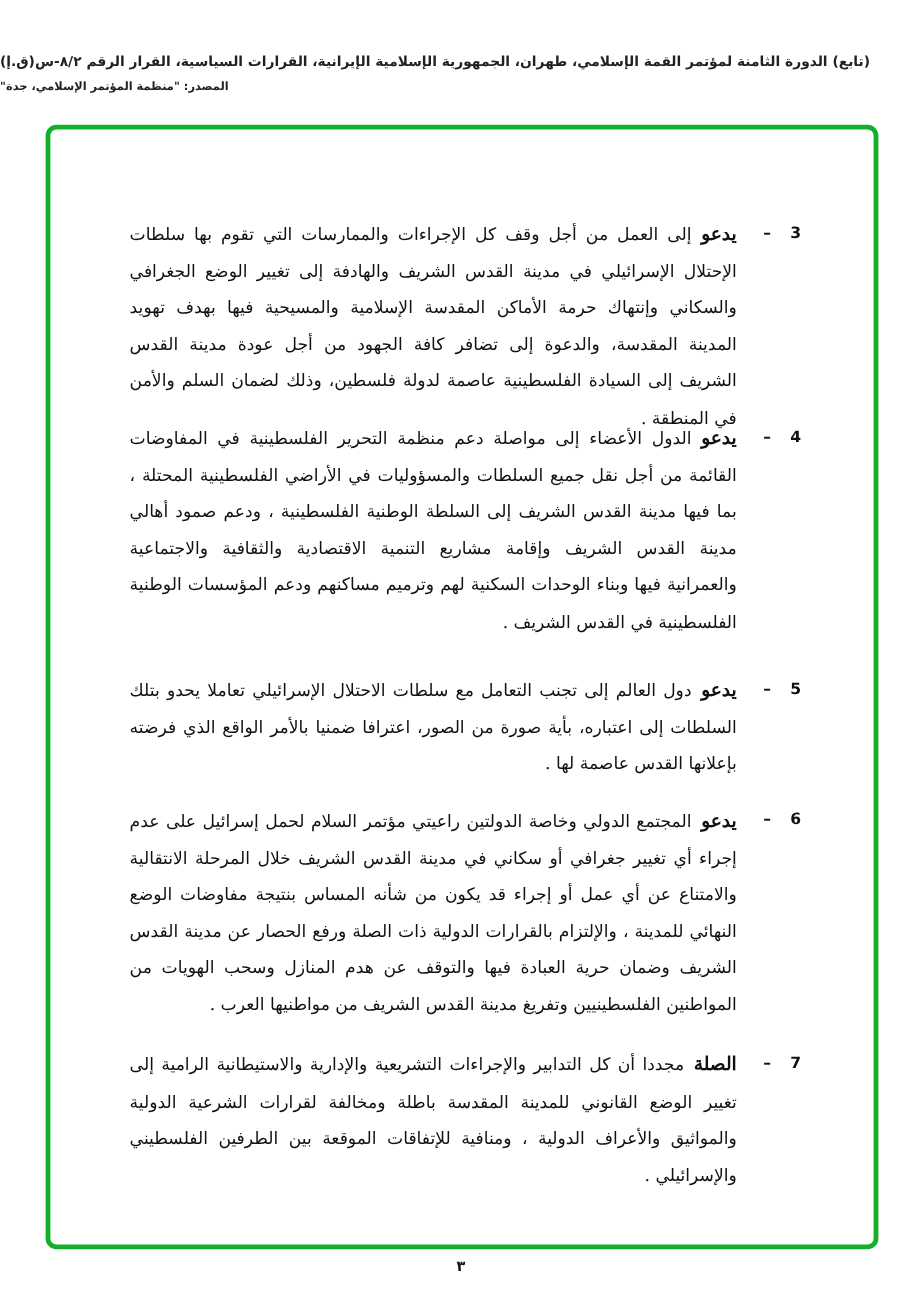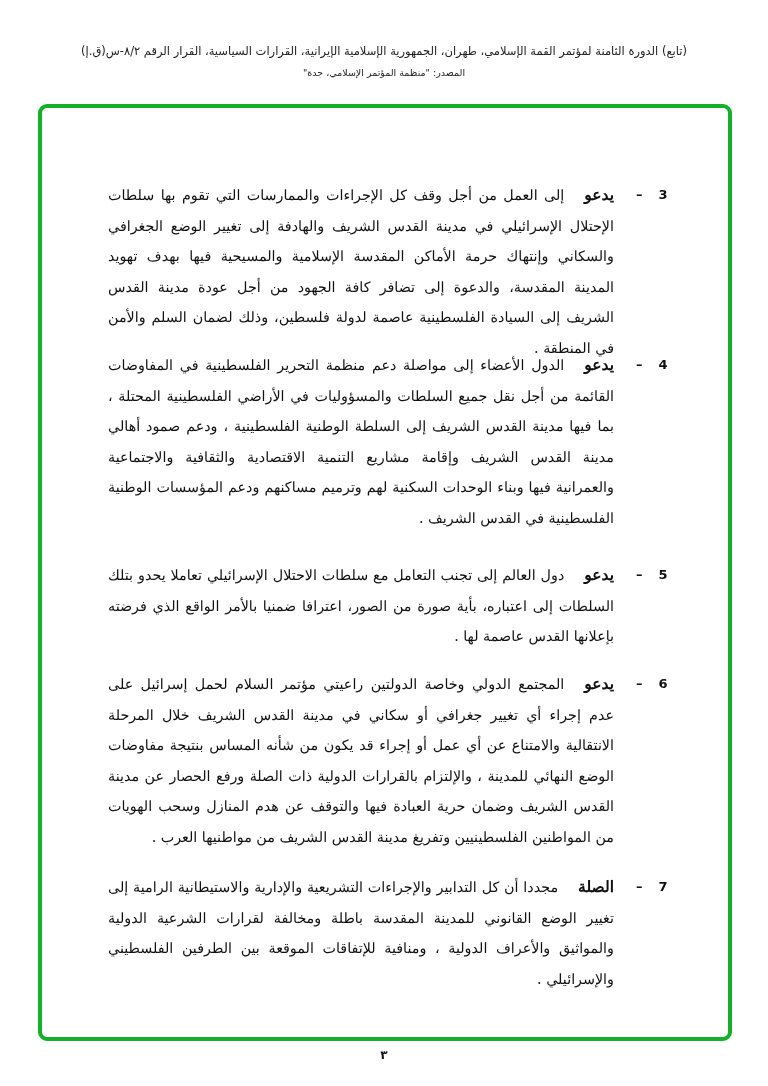--- a/index.html
+++ b/index.html
@@ -1,31 +1,31 @@
 <!DOCTYPE html>
 <html><head>
 <meta charset="utf-8">
 <style>
   html, body { margin: 0; padding: 0; background: #ffffff; }
   body { width: 768px; height: 1086px; position: relative; overflow: hidden;
          font-family: "DejaVu Serif", serif; color: #111; }
-  .header { position: absolute; left: 0; width: 768px; text-align: center; direction: rtl;
-            font-family: "DejaVu Sans", sans-serif; font-weight: normal; color: #222; }
+  .header { position: absolute; left: 0; width: 768px; text-align: left; direction: rtl;
+            font-family: "DejaVu Sans", sans-serif; font-weight: bold; color: #222; }
   .header-title { top: 44px; font-size: 11.5px; letter-spacing: -0.2px; }
   .header-source { top: 67px; font-size: 9.5px; }
   .frame { position: absolute; left: 38px; top: 104px; width: 686px; height: 929px;
            border: 4.5px solid #14b02a; border-radius: 9px; }
   .item { position: absolute; left: 108px; width: 680px; }
   .item-num { position: absolute; left: 545px; top: 0; font-family: "DejaVu Sans", sans-serif;
               font-size: 13px; font-weight: bold; width: 20px; text-align: center; line-height: 30px; }
   .item-dash { position: absolute; left: 528px; top: 0; font-family: "DejaVu Sans", sans-serif;
                font-size: 13px; font-weight: bold; line-height: 30px; }
   .item-body { position: absolute; left: 0; top: 0; width: 506px; direction: rtl; text-align: justify;
                text-align-last: right; font-size: 14.3px; line-height: 30.5px; }
-  .item-body .lead { font-weight: bold; font-size: 15.5px; margin-left: 20px; }
+  .item-body .lead { font-weight: bold; font-size: 15.5px; margin-left: 8px; }
   .page-number { position: absolute; top: 1048px; left: 0; width: 768px; text-align: center;
                  font-family: "DejaVu Sans", sans-serif; font-weight: bold; font-size: 12px; }
 </style>
 </head>
 <body>
 
 <div class="header header-title">(تابع) الدورة الثامنة لمؤتمر القمة الإسلامي، طهران، الجمهورية الإسلامية الإيرانية، القرارات السياسية، القرار الرقم ٨/٢-س(ق.إ)</div>
 <div class="header header-source">المصدر: "منظمة المؤتمر الإسلامي، جدة"</div>
 
 <div class="frame" style="border-color: rgb(20, 176, 42);"></div>

